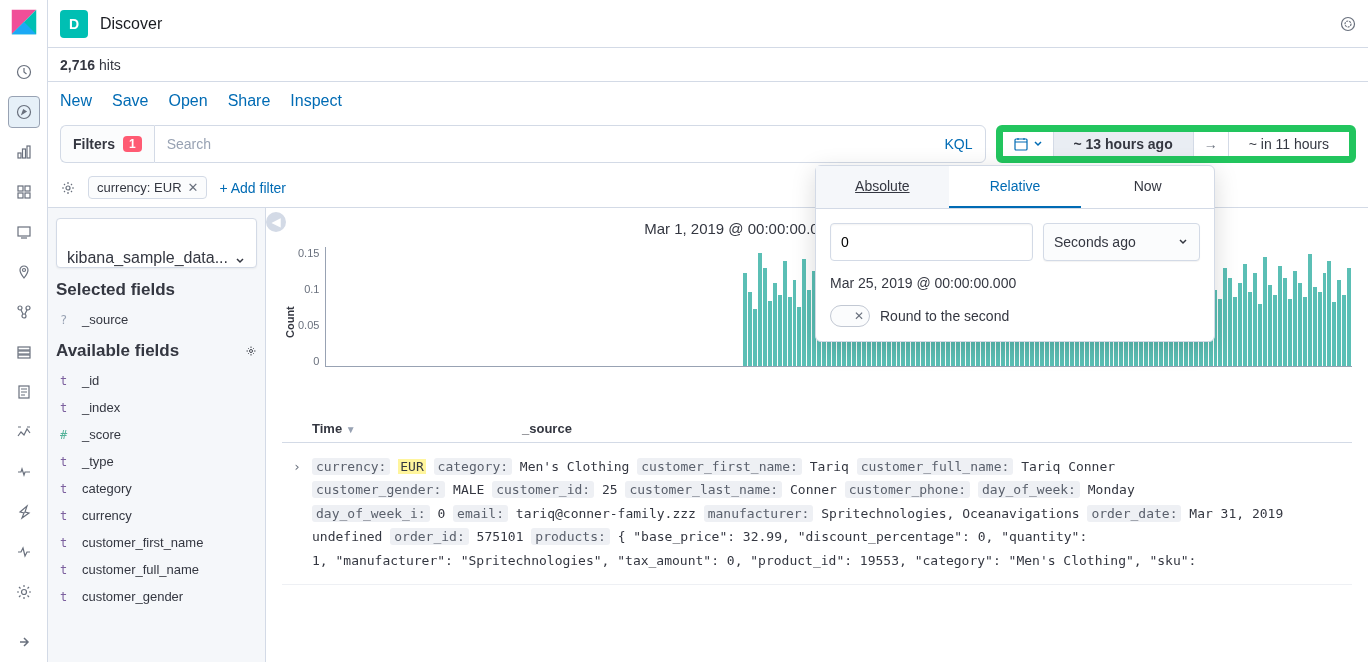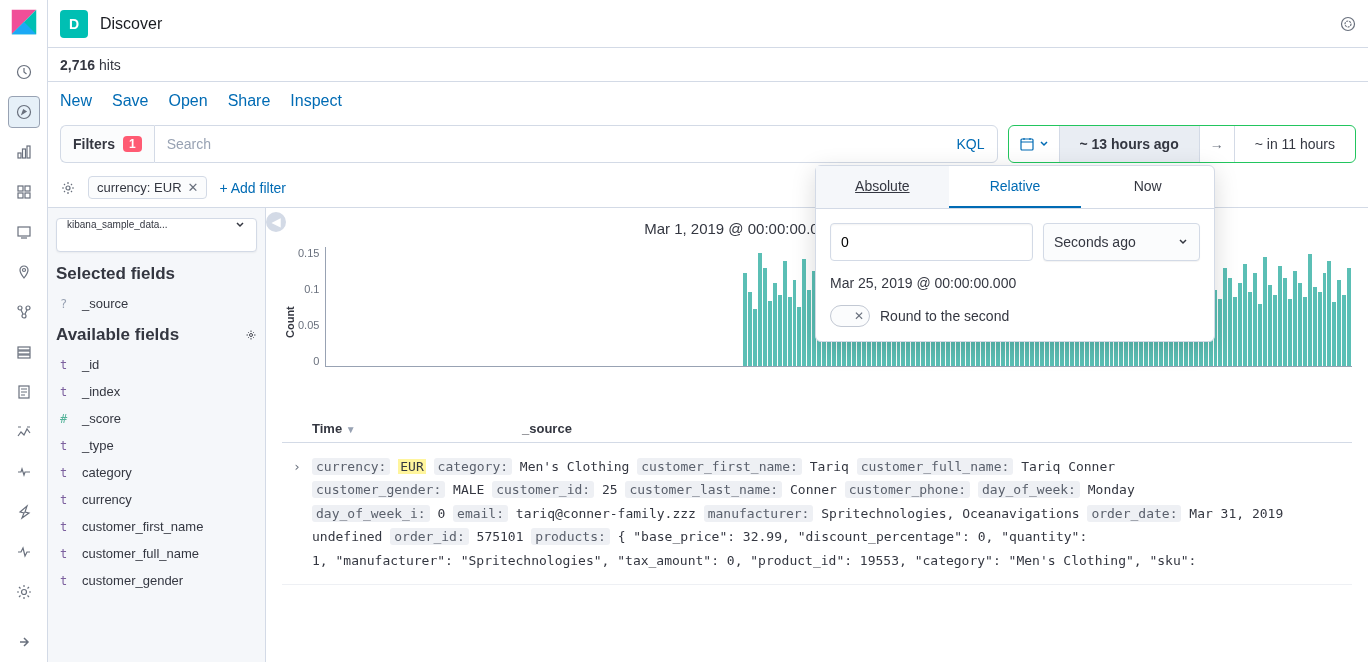--- a/index.html
+++ b/index.html
@@ -25,40 +25,40 @@
 
 .menu-bar { position: absolute; left: 48px; right: 0; top: 82px; height: 38px; display: flex; align-items: center; padding: 0 12px; gap: 20px; font-size: 16px; }
 .menu-bar a { color: #006bb4; cursor: pointer; }
 
 
 .query-bar { position: absolute; left: 48px; right: 0; top: 120px; height: 48px; display: flex; align-items: center; padding: 6px 12px; gap: 10px; }
 .filters-box { height: 38px; border: 1px solid #d3dae6; background: #fbfcfd; border-radius: 6px 0 0 6px; display: flex; align-items: center; padding: 0 12px; font-weight: 600; gap: 8px; border-right: none; }
 .badge-count { background: #ff5b73; color: #fff; border-radius: 4px; padding: 1px 6px; font-size: 12px; font-weight: 700; }
 .search-box { flex: 1; height: 38px; border: 1px solid #d3dae6; border-radius: 0 6px 6px 0; display: flex; align-items: center; padding: 0 12px; color: #98a2b3; margin-left: -10px; }
 .search-box .kql { margin-left: auto; color: #006bb4; font-weight: 500; }
-.date-box { height: 38px; border: 1px solid #22c55e; border-radius: 6px; display: flex; align-items: center; overflow: hidden; }
+.date-box { height: 38px; border: 7px solid #22c55e; border-radius: 6px; display: flex; align-items: center; overflow: hidden; }
 .date-box .cal { padding: 0 10px; color: #006bb4; border-right: 1px solid #d3dae6; height: 100%; display: flex; align-items: center; gap: 4px; }
 .date-box .range-part { padding: 0 20px; height: 100%; display: flex; align-items: center; color: #343741; }
 .date-box .range-part.from { background: #e9edf3; font-weight: 600; }
 .date-box .arrow { padding: 0 10px; color: #69707d; border-left: 1px solid #d3dae6; border-right: 1px solid #d3dae6; height: 100%; display: flex; align-items: center; }
 .update-btn { height: 38px; background: #017d73; color: #fff; border-radius: 6px; padding: 0 18px; display: flex; align-items: center; gap: 8px; font-size: 16px; font-weight: 500; cursor: pointer; }
 
 
 .filter-row { position: absolute; left: 48px; right: 0; top: 168px; height: 40px; display: flex; align-items: center; padding: 0 12px; gap: 12px; border-bottom: 1px solid #d3dae6; }
 .filter-row .gear { color: #69707d; }
 .filter-pill { border: 1px solid #d3dae6; background: #fbfcfd; border-radius: 4px; padding: 3px 8px; font-size: 13px; display: flex; align-items: center; gap: 6px; }
 .filter-pill .x { color: #69707d; cursor: pointer; }
 .add-filter { color: #006bb4; cursor: pointer; }
 
 
 .main { position: absolute; left: 48px; right: 0; top: 208px; bottom: 0; display: flex; }
 
 
 .sidebar { width: 218px; background: #f5f7fa; border-right: 1px solid #d3dae6; padding: 10px 8px; overflow: hidden; }
-.index-select { background: #fff; border: 1px solid #d3dae6; border-radius: 4px; height: 34px; display: flex; align-items: flex-start; padding: 0 10px; font-size: 10px; justify-content: space-between; margin-bottom: 12px; box-shadow: 0 1px 2px rgba(0,0,0,.05); }
+.index-select { background: #fff; border: 1px solid #d3dae6; border-radius: 4px; height: 50px; display: flex; align-items: flex-end; padding: 0 10px; font-size: 16px; justify-content: space-between; margin-bottom: 12px; box-shadow: 0 1px 2px rgba(0,0,0,.05); }
 .section-title { font-weight: 700; font-size: 17px; margin: 8px 0 6px; display: flex; align-items: center; justify-content: space-between; }
 .field-row { display: flex; align-items: center; gap: 8px; padding: 6px 4px; font-size: 13px; color: #343741; cursor: pointer; }
 .field-type { width: 14px; color: #7c609e; font-family: monospace; font-size: 12px; }
 .field-type.hash { color: #54b399; }
 .field-type.q { color: #98a2b3; }
 
 .collapse-handle { position: absolute; left: 218px; top: 4px; width: 20px; height: 20px; background: #d3dae6; border-radius: 50%; display: flex; align-items: center; justify-content: center; color: #fff; font-size: 12px; cursor: pointer; }
 
 
 .content { flex: 1; position: relative; padding: 12px 16px; overflow: hidden; }

